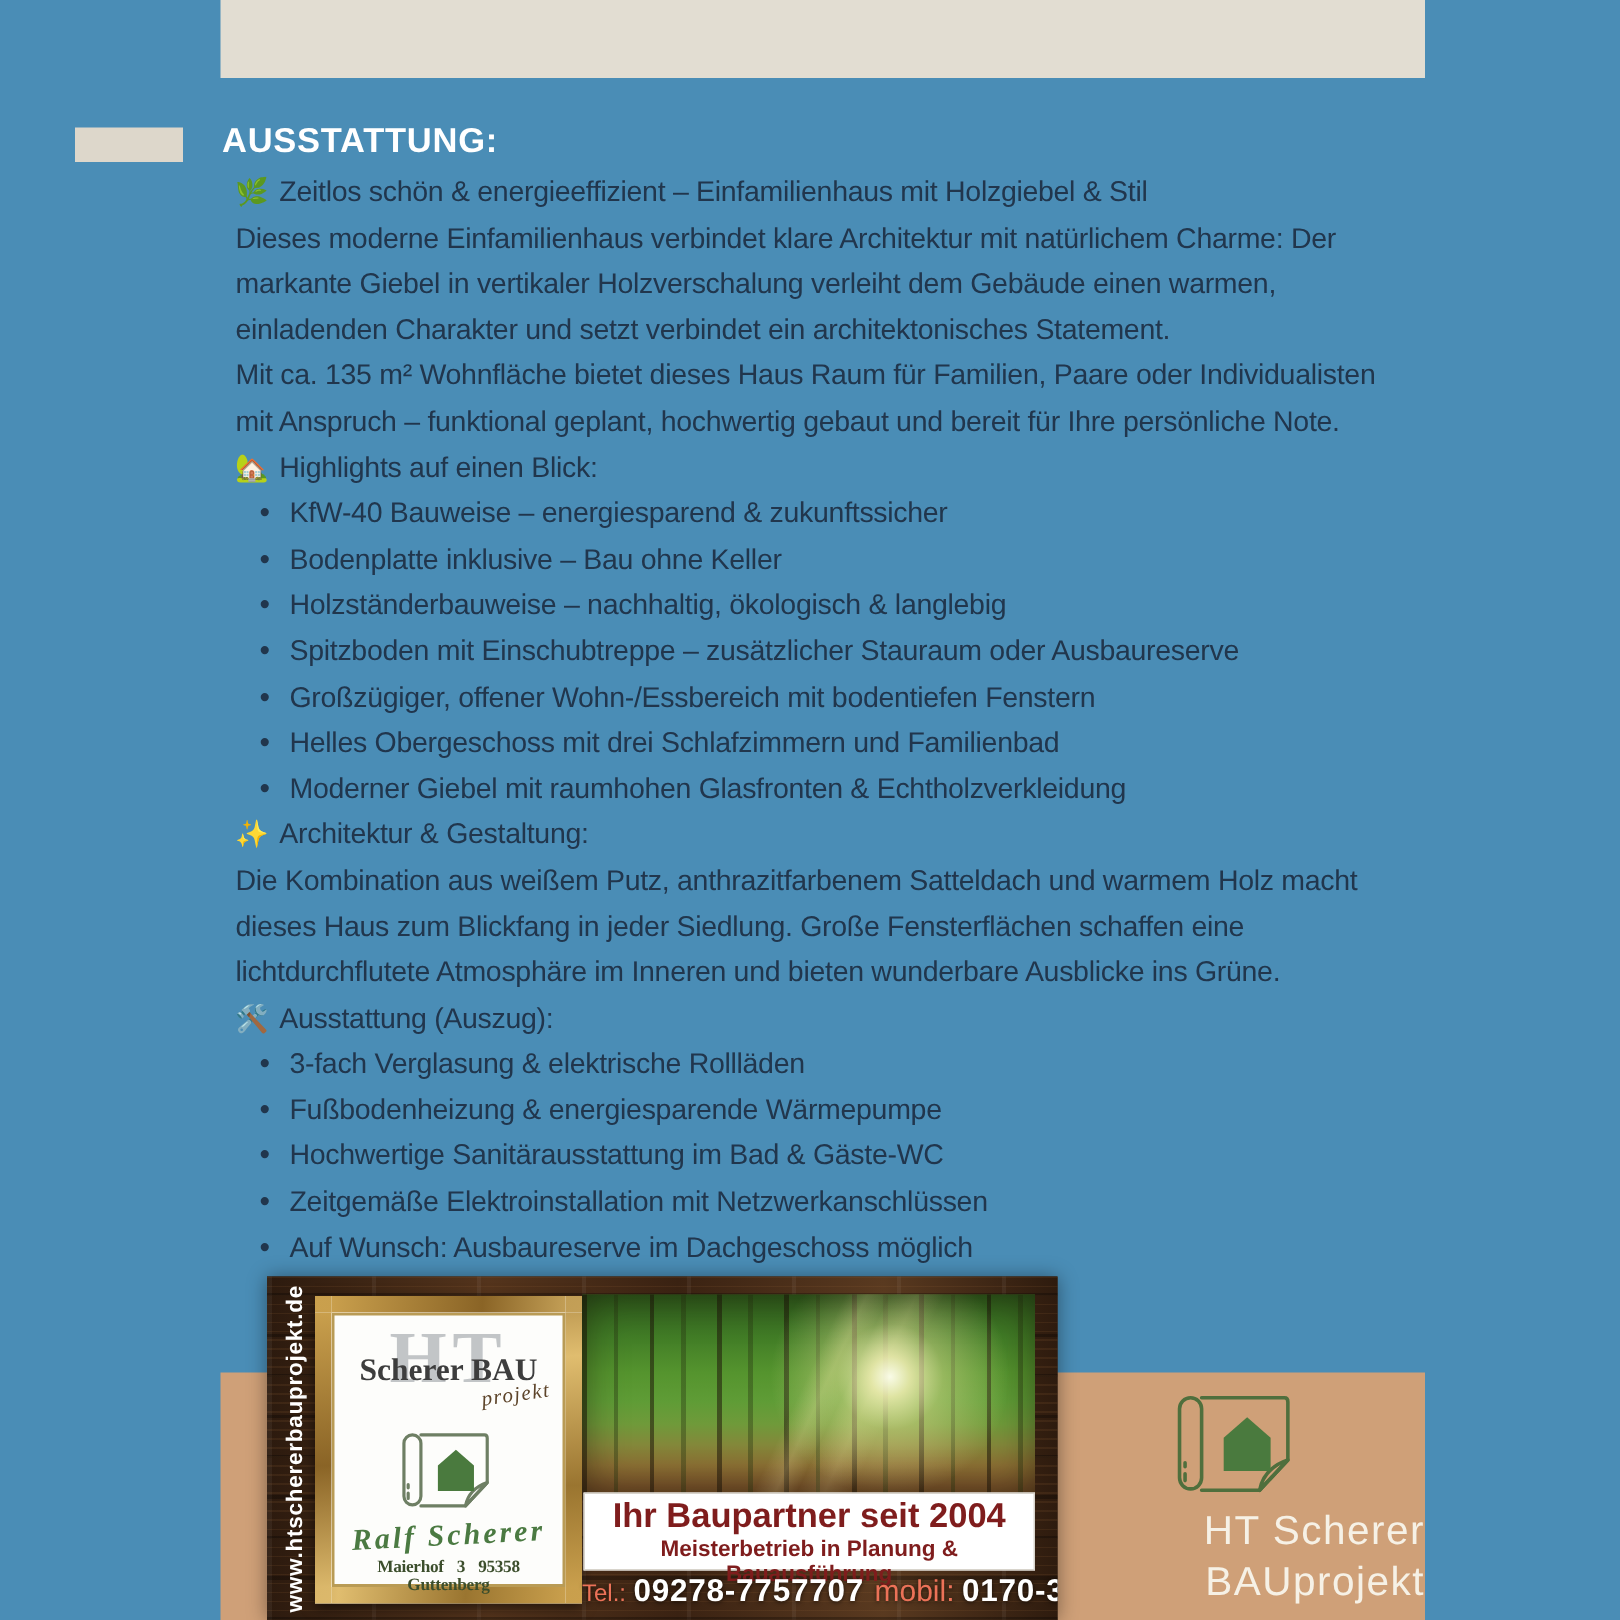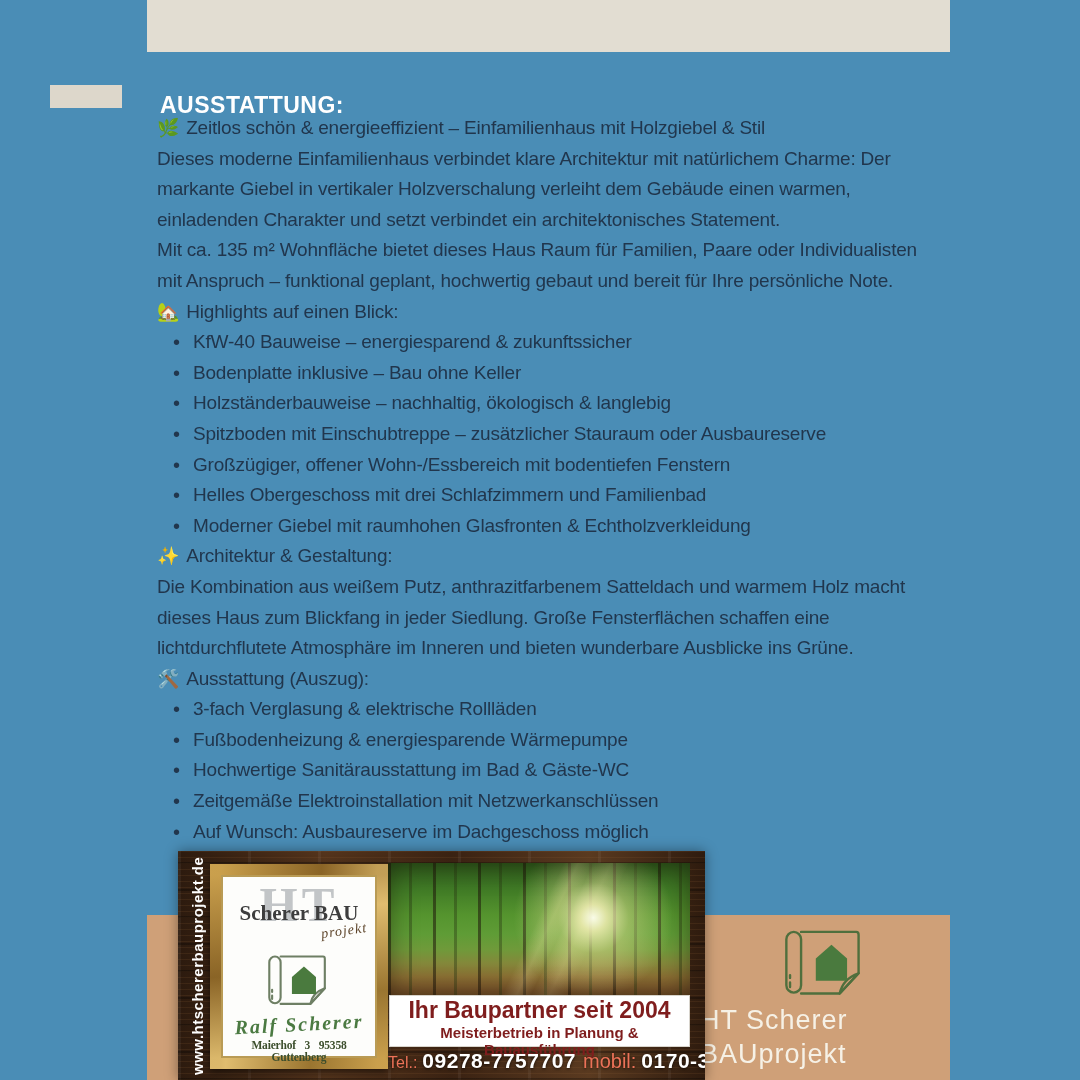--- a/index.html
+++ b/index.html
@@ -6,33 +6,33 @@
   .canvas{
     position:relative;width:1080px;height:1080px;overflow:hidden;
     background:#4a8db6;
     font-family:"Liberation Sans", sans-serif;
   }
   
   .top-band{position:absolute;left:147px;top:0;width:803px;height:52px;background:#e2ddd2;}
   
   .marker{position:absolute;left:50px;top:85px;width:72px;height:23px;background:#ddd7cb;}
   .title{
-    position:absolute;left:148px;top:80px;margin:12px;
+    position:absolute;left:148px;top:80px;margin:0;
     font-size:23px;font-weight:bold;letter-spacing:.5px;color:#ffffff;
   }
   
   .content{position:absolute;left:157px;top:113px;width:800px;color:#21364d;}
   .line{position:relative;height:30.6px;line-height:30.6px;font-size:19px;letter-spacing:-0.2px;white-space:nowrap;}
   .line .emoji{margin-right:7px;font-size:18px;}
   .line .emoji:empty{margin:0;}
   .kind-bullet{padding-left:36px;}
   .kind-bullet::before{content:"\2022";position:absolute;left:16px;top:0;font-size:20px;color:#21364d;}
   
   .footer-band{position:absolute;left:147px;top:915px;width:803px;height:165px;background:#cfa078;}
-  .footer-brand{position:absolute;left:700px;top:915px;width:250px;text-align:left;color:#f6f1e6;}
+  .footer-brand{position:absolute;left:700px;top:915px;width:250px;text-align:right;color:#f6f1e6;}
   .footer-brand .bp-icon{display:block;margin:12px auto 0;}
   .brand1,.brand2{font-size:27px;letter-spacing:1px;line-height:34px;font-weight:400;}
   
   .banner{
     position:absolute;left:178px;top:851px;width:527px;height:229px;overflow:hidden;
     background-color:#3a2414;
     background-image:
       repeating-linear-gradient(0deg, rgba(0,0,0,0.28) 0 2px, rgba(0,0,0,0) 2px 27px),
       repeating-linear-gradient(0deg, rgba(150,100,55,0.15) 0 1px, rgba(0,0,0,0) 1px 6px),
       repeating-linear-gradient(90deg, rgba(255,255,255,0.05) 0 3px, rgba(0,0,0,0) 3px 70px),

